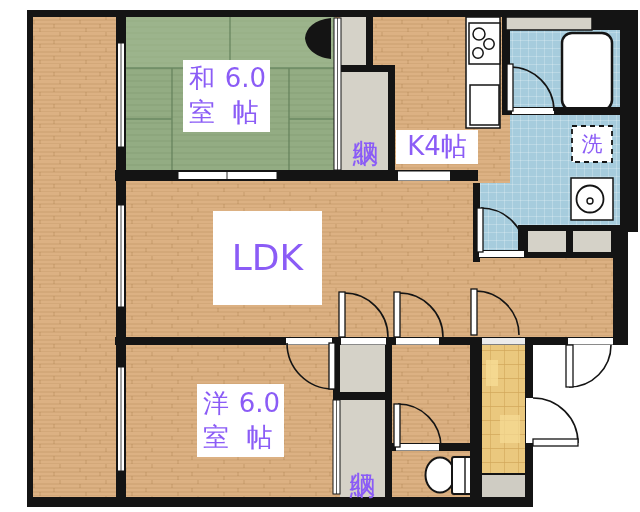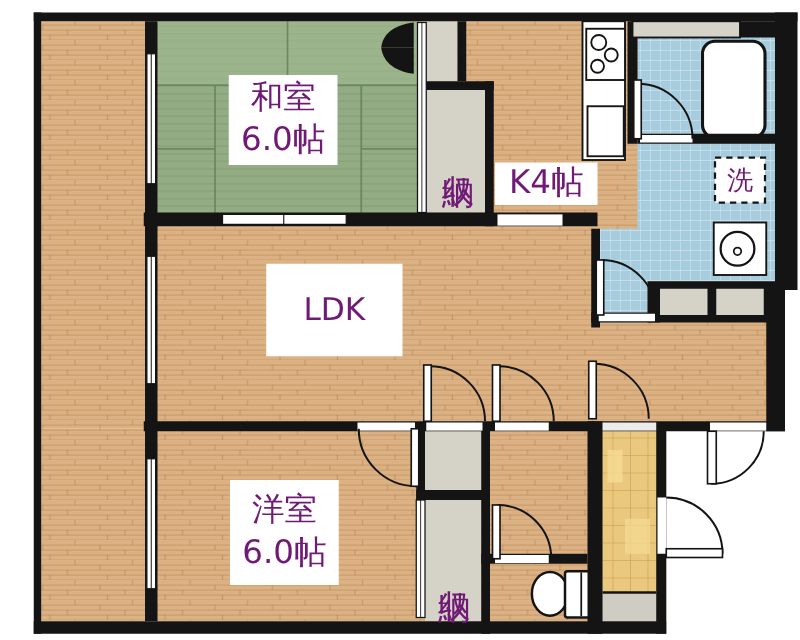--- a/index.html
+++ b/index.html
@@ -3,22 +3,22 @@
 <meta charset="utf-8">
 <style>
   :root{
     --wood:#dcb183; --tatami:#93ac83; --tatami_light:#a9bf97; --closet:#d5d2c8;
     --water:#a6ccdd; --tile:#eac87e; --wall:#141414; --step:#cfccc3;
   }
   html,body{margin:0;padding:0;background:#fff;}
   .plan{position:relative;width:640px;height:512px;background:#fff;overflow:hidden;
         font-family:"DejaVu Sans","Liberation Sans",sans-serif;}
   .plan svg{position:absolute;left:0;top:0;}
-  .room-label{position:absolute;background:#fff;color:#701a75;text-align:center;
-      font-size:26px;line-height:1.3;font-weight:500;display:flex;flex-direction:column;
+  .room-label{position:absolute;background:#fff;color:#8b5cf6;text-align:center;
+      font-size:26px;line-height:1.3;font-weight:500;display:flex;flex-direction:row;
       justify-content:center;align-items:center;}
   .v-label{writing-mode:vertical-rl;text-orientation:upright;letter-spacing:2px;}
   .plain{background:transparent;}
 </style>
 </head>
 <body>
 
 <div class="plan">
 <svg width="640" height="512" viewBox="0 0 640 512">
   <defs>
@@ -191,25 +191,25 @@
       <path d="M331 59 C314 57 306 48 305 38 L331 38 Z"></path>
     </g>
   </g>
 </svg>
 
   <div class="room-label" style="left:183px;top:60px;width:87px;height:72px;">
     <div>和室</div>
     <div>6.0帖</div>
   </div>
 
-  <div class="room-label" style="left:213px;top:211px;width:109px;height:74px;font-size:25px;">
+  <div class="room-label" style="left:213px;top:211px;width:109px;height:94px;font-size:36px;">
     <div>LDK</div>
   </div>
 
-  <div class="room-label" style="left:184px;top:384px;width:87px;height:84px;align-items:center;">
+  <div class="room-label" style="left:197px;top:384px;width:87px;height:73px;align-items:center;">
     <div>洋室</div>
     <div>6.0帖</div>
   </div>
 
   <div class="room-label" style="left:396px;top:130px;width:82px;height:34px;">K4帖</div>
 
   <div class="room-label v-label plain" style="left:346px;top:84px;width:38px;height:74px;">収納</div>
 
   <div class="room-label v-label plain" style="left:343px;top:411px;width:38px;height:84px;">収納</div>
 

